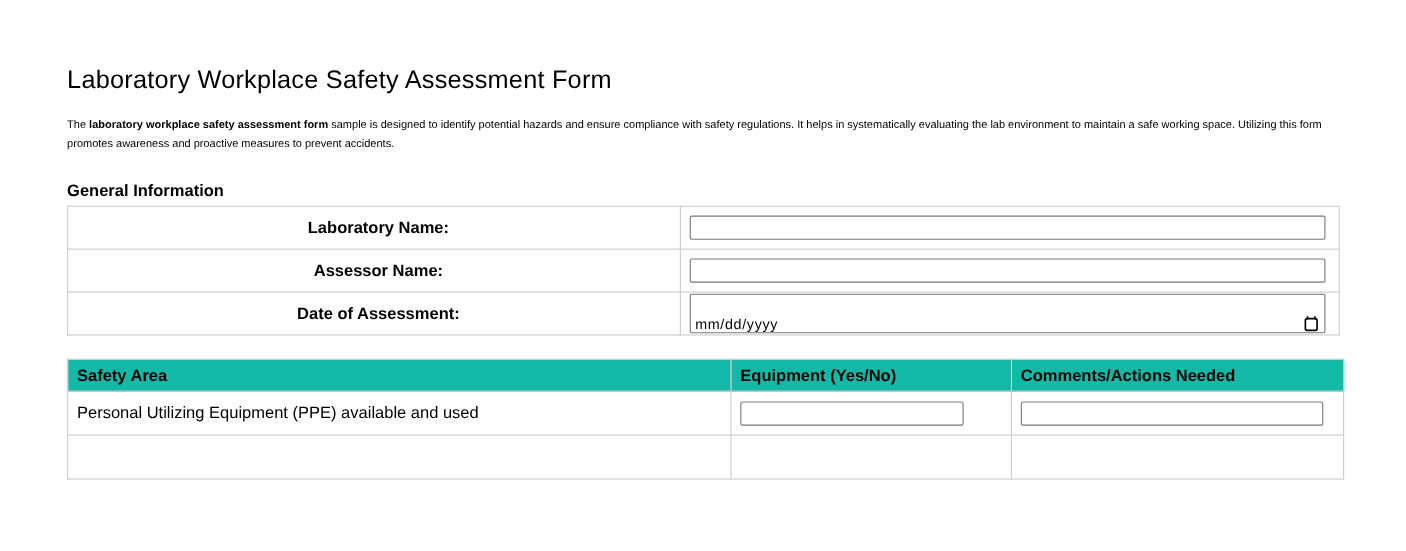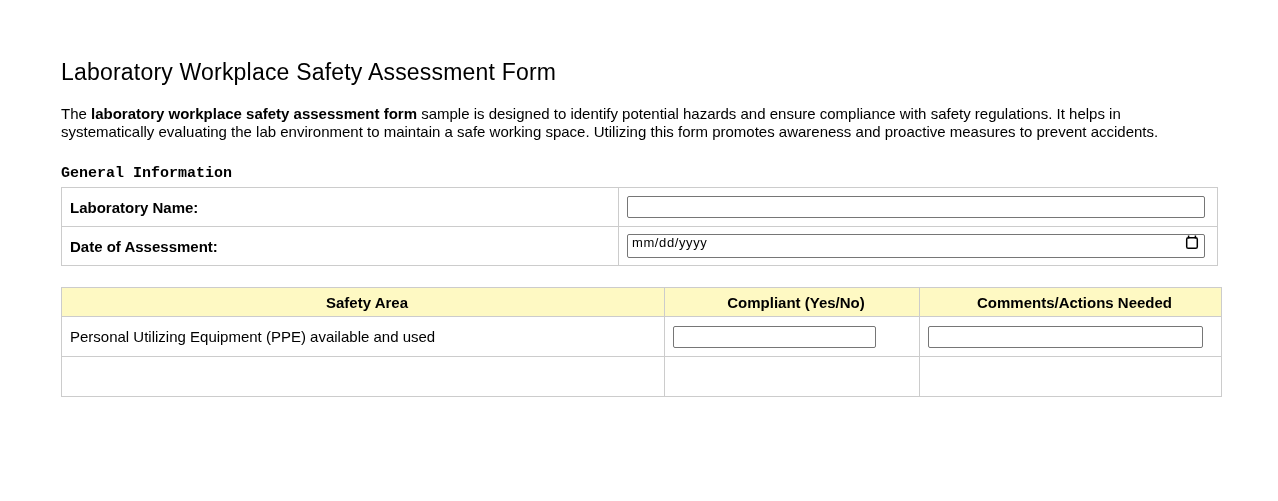--- a/index.html
+++ b/index.html
@@ -17,86 +17,86 @@
     width: 1157px;
   }
   .title {
     font-size: 23px;
     font-weight: 400;
     line-height: 26px;
     margin: 0 0 20px 0;
     letter-spacing: 0.2px;
   }
   .intro {
-    font-size: 15px;
+    font-size: 10px;
     line-height: 17.5px;
     margin: 0 0 24px 0;
   }
   .intro b { font-weight: 700; }
   .section-heading {
     font-size: 15px;
     font-weight: 700;
     line-height: 19px;
     margin: 0 0 4px 0;
-    font-family: Liberation Mono, monospace;
   }
   table {
     border-collapse: collapse;
     table-layout: fixed;
     width: 1157px;
   }
   td, th {
     border: 1px solid #cccccc;
     padding: 0 0 0 8px;
     font-size: 15px;
     vertical-align: middle;
   }
   .info-table { margin-bottom: 21px; }
   .info-table td { height: 38px; }
   .info-table .label-cell {
     width: 548px;
     font-weight: 700;
+    text-align: center;
   }
   .info-table .input-cell { padding-left: 8px; }
   .txt {
     box-sizing: border-box;
     height: 22px;
     border: 1px solid #767676;
     border-radius: 2px;
     background: #ffffff;
     font-family: "Liberation Sans", "DejaVu Sans", sans-serif;
     font-size: 13px;
     padding: 1px 3px;
     margin: 0;
     display: block;
   }
   .gen-input { width: 578px; }
   .date-input {
     box-sizing: border-box;
     width: 578px;
-    height: 24px;
+    height: 36px;
     border: 1px solid #767676;
     border-radius: 2px;
     background: #ffffff;
     display: flex;
-    align-items: flex-start;
+    align-items: flex-end;
     justify-content: space-between;
     padding: 0 5px 0 4px;
     cursor: default;
   }
   .date-ph {
     font-size: 13px;
     letter-spacing: 0.6px;
     color: #000000;
   }
   .cal-icon { display: block; }
   .check-table .head th {
-    background: #fef9c3;
+    background: #14b8a6;
     height: 28px;
-    text-align: center;
+    text-align: left;
     font-weight: 700;
   }
   .check-table td { height: 39px; }
   .check-table .col-area { width: 594px; }
   .check-table .col-compliant { width: 246px; }
   .check-table .col-comments { width: 293px; margin-top: 20px; }
   .compliant-input { width: 203px; }
   .comments-input { width: 275px; }
 </style>
 </head>
@@ -112,41 +112,47 @@
 
   <table class="info-table">
     <tbody>
       <tr>
         <td class="label-cell">Laboratory Name:</td>
         <td class="input-cell">
           <input type="text" class="txt gen-input" value="" style="">
         </td>
       </tr>
       <tr>
+        <td class="label-cell">Assessor Name:</td>
+        <td class="input-cell">
+          <input type="text" class="txt gen-input" value="" style="">
+        </td>
+      </tr>
+      <tr>
         <td class="label-cell">Date of Assessment:</td>
         <td class="input-cell">
           <div class="date-input">
             <span class="date-ph">mm/dd/yyyy</span>
             <svg class="cal-icon" width="14" height="15" viewBox="0 0 14 15">
               <line x1="3.6" y1="0.5" x2="3.6" y2="3.5" stroke="#000" stroke-width="1.5"></line>
               <line x1="10.4" y1="0.5" x2="10.4" y2="3.5" stroke="#000" stroke-width="1.5"></line>
               <rect x="1.7" y="2.7" width="10.6" height="10.6" rx="1.6" fill="none" stroke="#000" stroke-width="1.5"></rect>
             </svg>
           </div>
         </td>
       </tr>
     </tbody>
   </table>
 
 
   <table class="check-table">
     <tbody>
       <tr class="head">
         <th class="col-area">Safety Area</th>
-        <th class="col-compliant">Compliant (Yes/No)</th>
+        <th class="col-compliant">Equipment (Yes/No)</th>
         <th class="col-comments">Comments/Actions Needed</th>
       </tr>
       <tr>
         <td>Personal Utilizing Equipment (PPE) available and used</td>
         <td>
           <input type="text" class="txt compliant-input" value="" style="">
         </td>
         <td>
           <input type="text" class="txt comments-input" value="" style="">
         </td>

